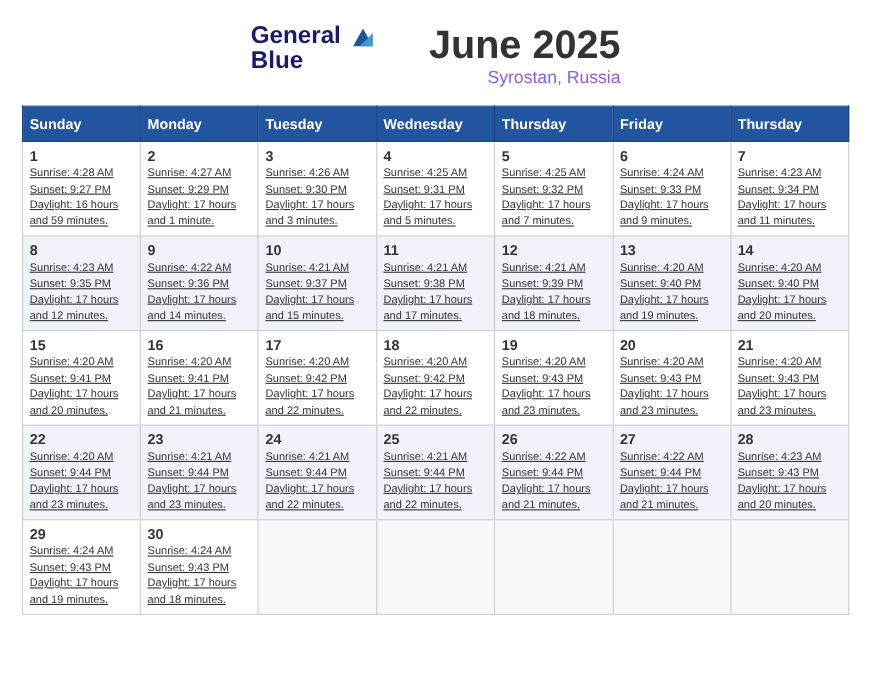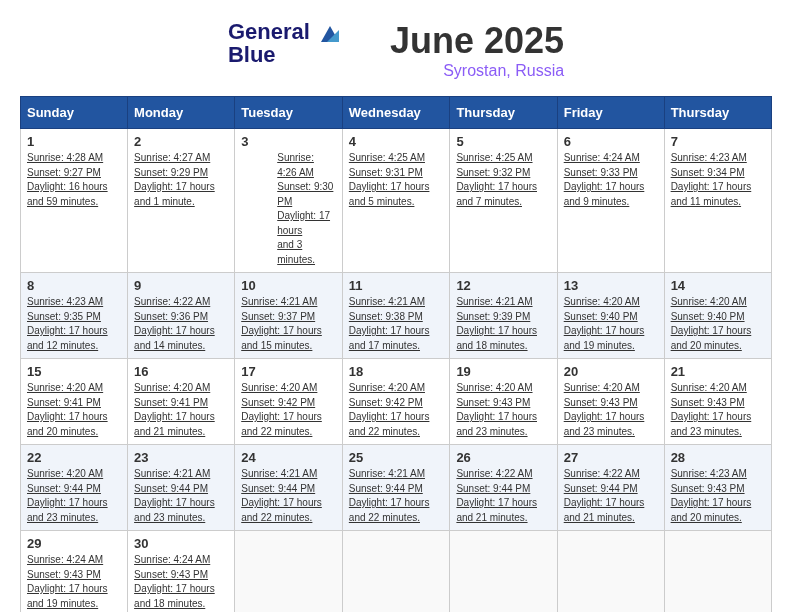--- a/index.html
+++ b/index.html
@@ -127,21 +127,21 @@
         </td>
         <td>
           <span class="day-num">2</span>
           <div class="day-info" style="white-space: pre-line;">Sunrise: 4:27 AM
 Sunset: 9:29 PM
 Daylight: 17 hours
 and 1 minute.</div>
         </td>
         <td>
           <span class="day-num">3</span>
-          <div class="day-info" style="white-space: pre-line; margin-left: 36px;">Sunrise: 4:26 AM
+          <div class="day-info" style="white-space: pre-line;">Sunrise: 4:26 AM
 Sunset: 9:30 PM
 Daylight: 17 hours
 and 3 minutes.</div>
         </td>
         <td>
           <span class="day-num">4</span>
           <div class="day-info" style="white-space: pre-line;">Sunrise: 4:25 AM
 Sunset: 9:31 PM
 Daylight: 17 hours
 and 5 minutes.</div>

